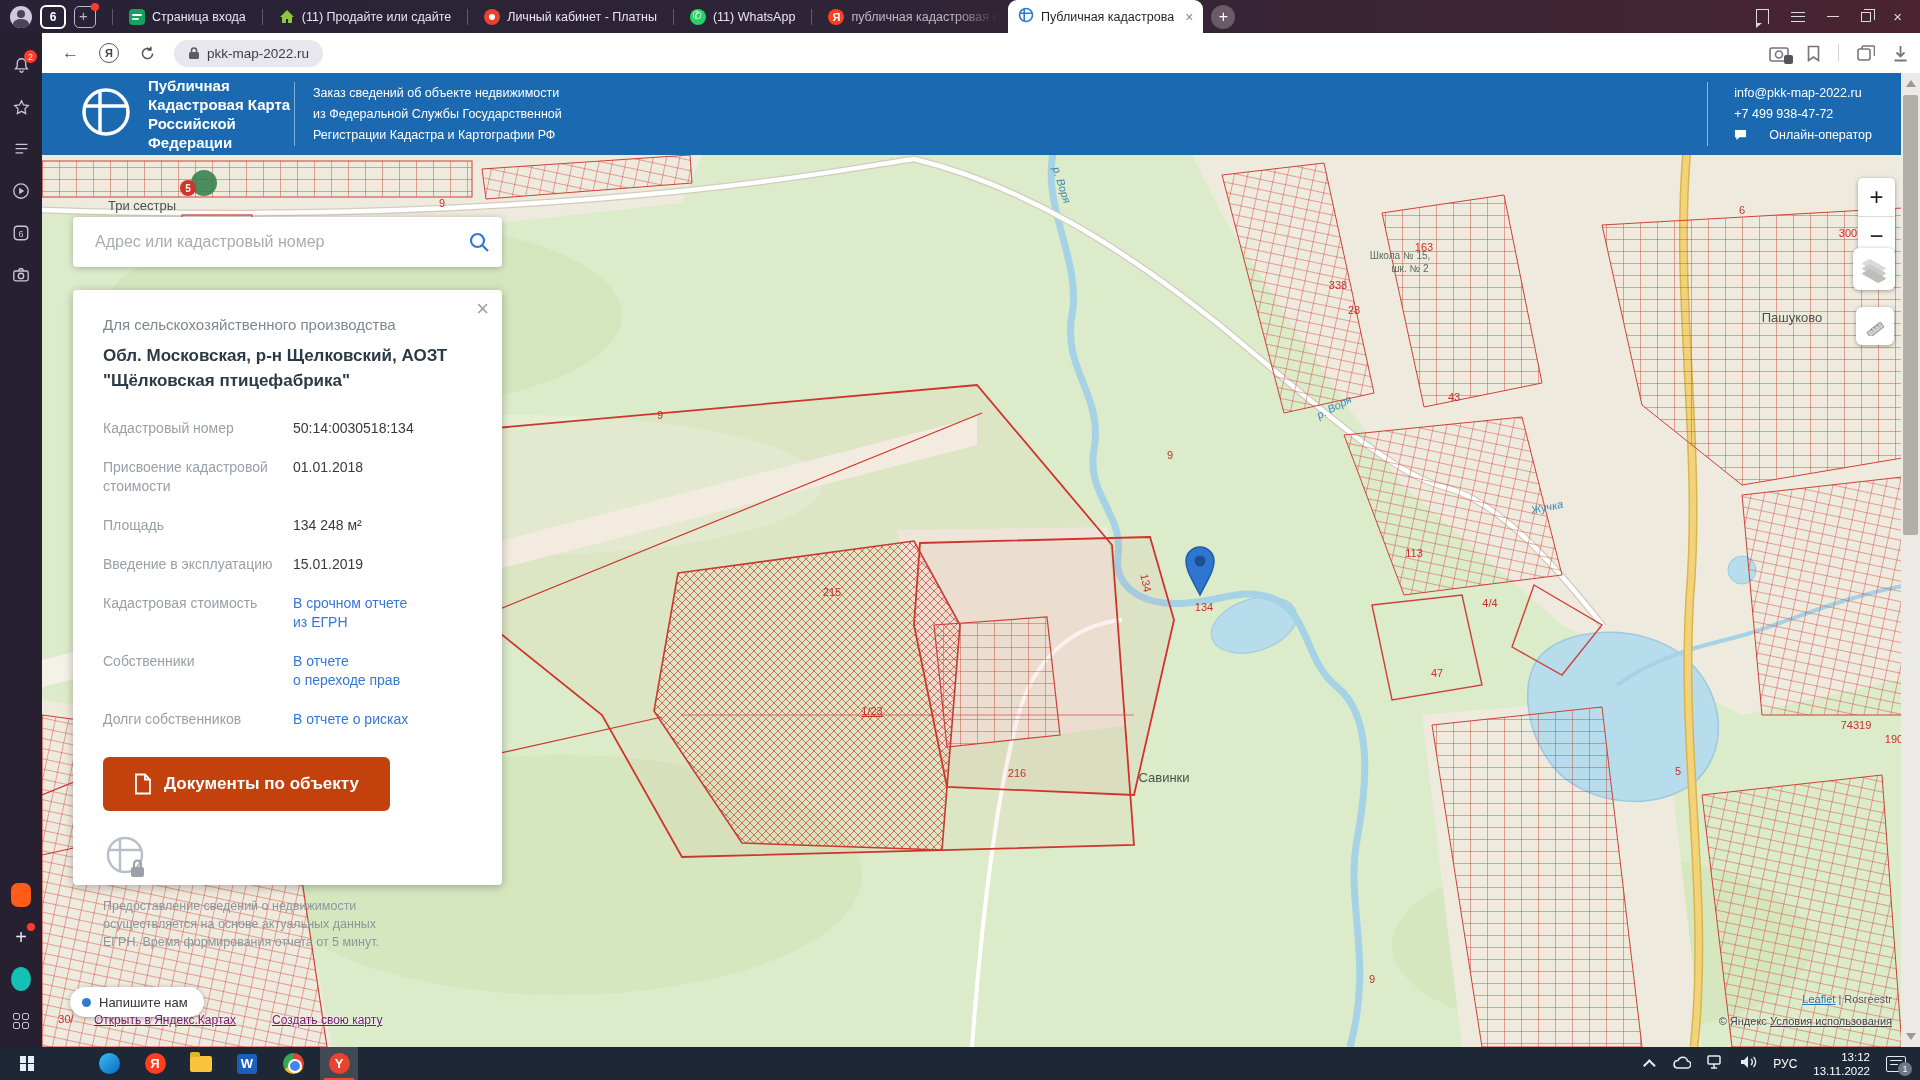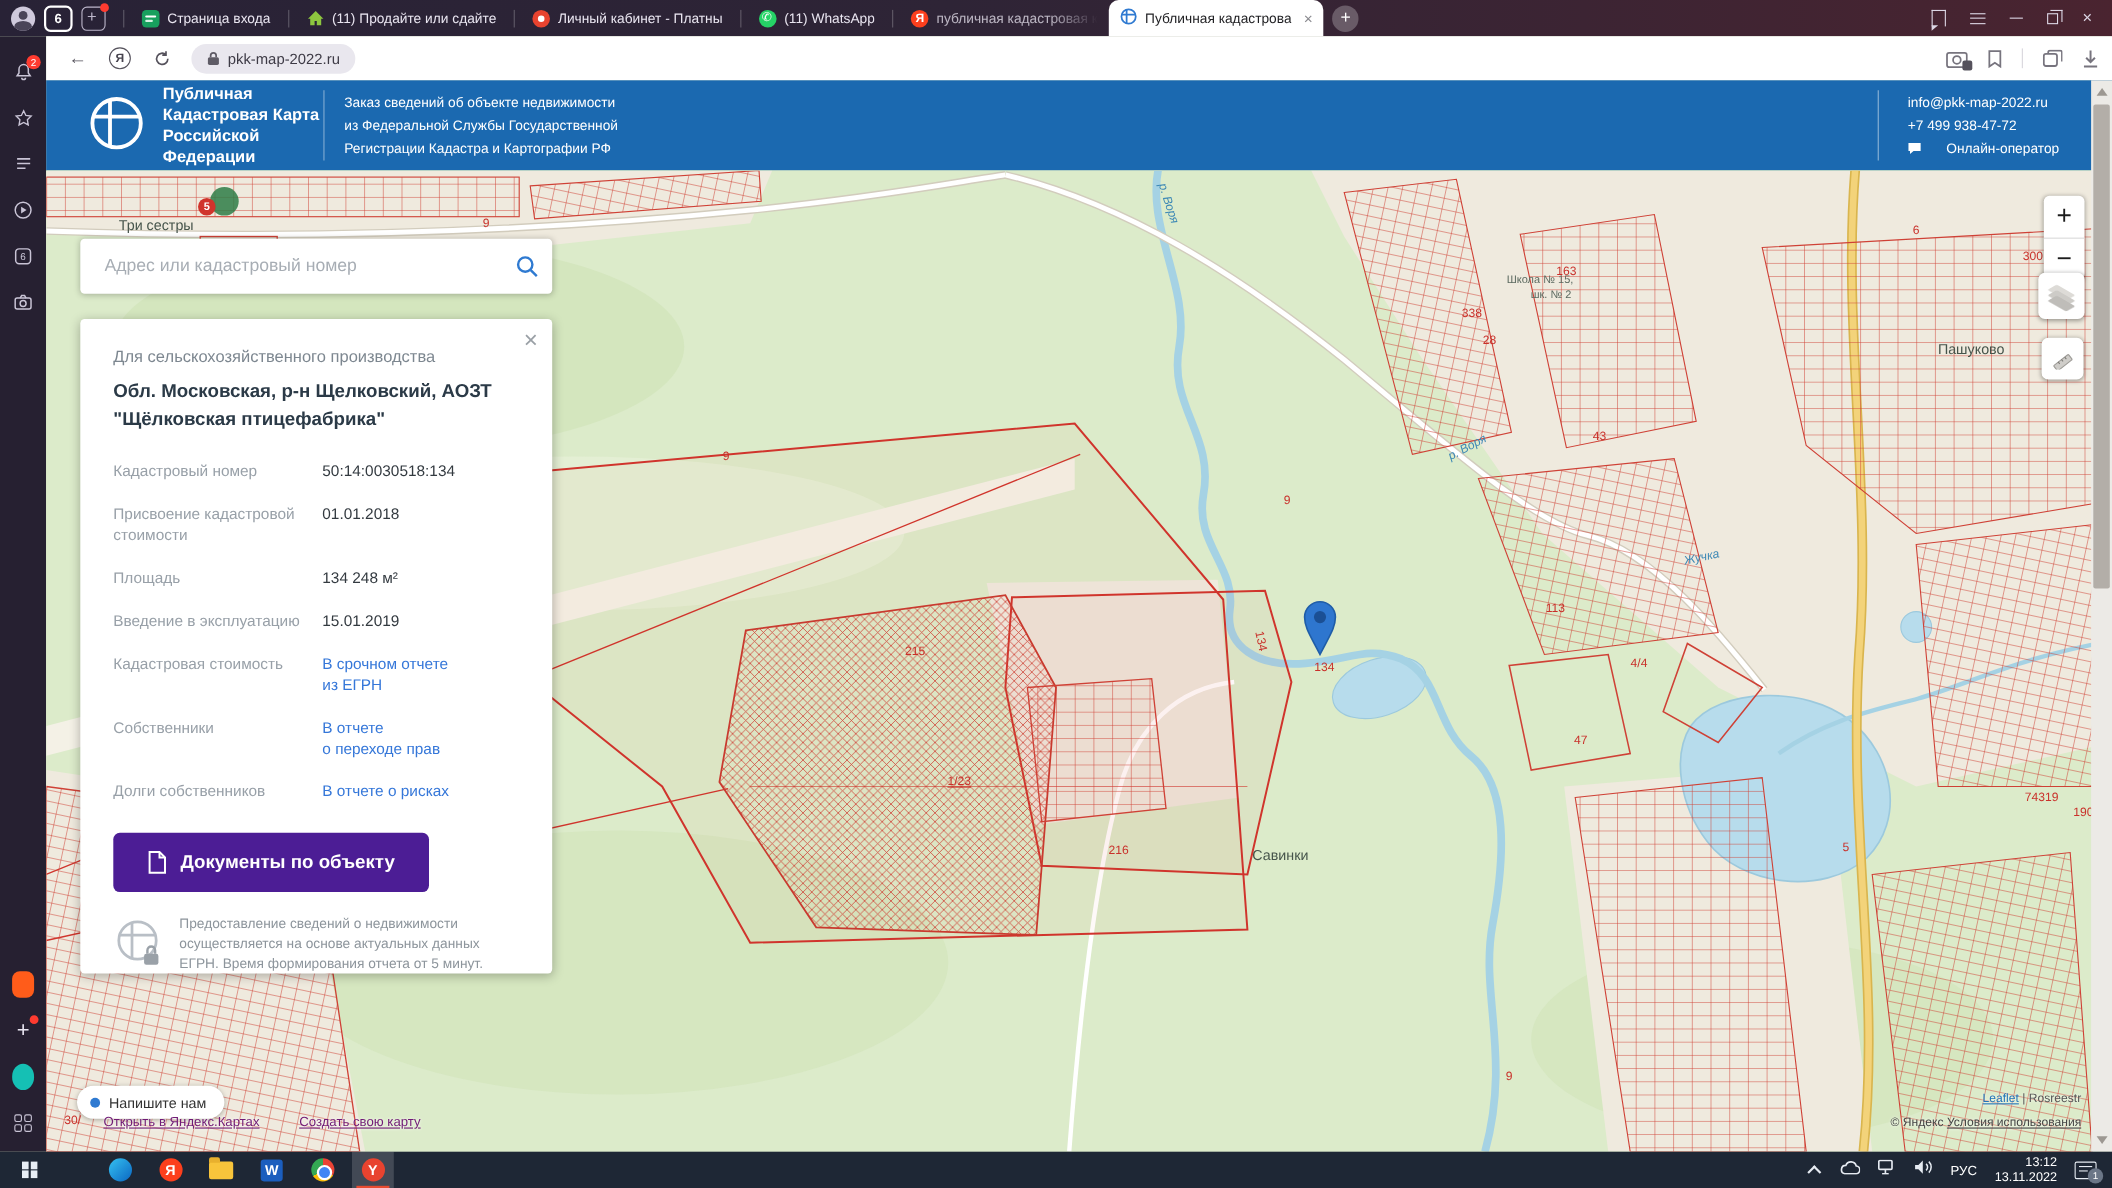--- a/index.html
+++ b/index.html
@@ -96,23 +96,23 @@
   
   .panel{position:absolute;left:31px;top:135px;width:429px;height:595px;background:#fff;border-radius:4px;box-shadow:0 2px 10px rgba(0,0,0,.28);}
   .pclose{position:absolute;right:13px;top:8px;font-size:22px;color:#9aa0a6;line-height:1;cursor:pointer;}
   .pcat{margin:26px 30px 0;font-size:15px;color:#7d8790;}
   .ptitle{margin:10px 30px 0;font-size:17px;font-weight:bold;color:#2b3a47;line-height:25px;}
   .prow{margin:20px 30px 0;display:flex;align-items:flex-start;font-size:14px;}
   .prow.first{margin-top:26px;}
   .rl{width:190px;flex:none;color:#98a0a8;line-height:19px;white-space:pre-line;}
   .rv{color:#333a40;line-height:19px;white-space:pre-line;}
   .rv.link{color:#3577d9;cursor:pointer;}
-  .docbtn{margin:28px 30px 0;width:287px;height:54px;background:#4c1d95;border:none;border-radius:6px;color:#fff;font-size:17px;font-weight:bold;
+  .docbtn{margin:28px 30px 0;width:287px;height:54px;background:#c2410c;border:none;border-radius:6px;color:#fff;font-size:17px;font-weight:bold;
     display:flex;align-items:center;justify-content:center;gap:12px;cursor:pointer;font-family:"Liberation Sans",sans-serif;}
-  .pfoot{display:flex;margin:20px 30px 0;gap:14px;align-items:flex-start;}
+  .pfoot{display:flex;margin:20px 30px 0;gap:14px;align-items:flex-start;flex-direction:column;}
   .pfoot .txt{font-size:12.5px;color:#8d959c;line-height:18px;white-space:pre-line;}
 
   
   .zoomctl{position:absolute;left:1816px;top:23px;width:37px;background:#fff;border-radius:5px;box-shadow:0 1px 4px rgba(0,0,0,.35);overflow:hidden;}
   .zoomctl .zb{height:38px;display:flex;align-items:center;justify-content:center;font-size:24px;color:#1c1c1c;cursor:pointer;}
   .zoomctl .zb + .zb{border-top:1px solid #d9d9d9;}
   .sqbtn{position:absolute;background:#fff;border-radius:6px;box-shadow:0 1px 4px rgba(0,0,0,.35);display:flex;align-items:center;justify-content:center;cursor:pointer;}
   .layers{left:1811px;top:93px;width:42px;height:42px;}
   .ruler{left:1814px;top:152px;width:38px;height:38px;}
   .lyr{position:relative;width:24px;height:18px;}

